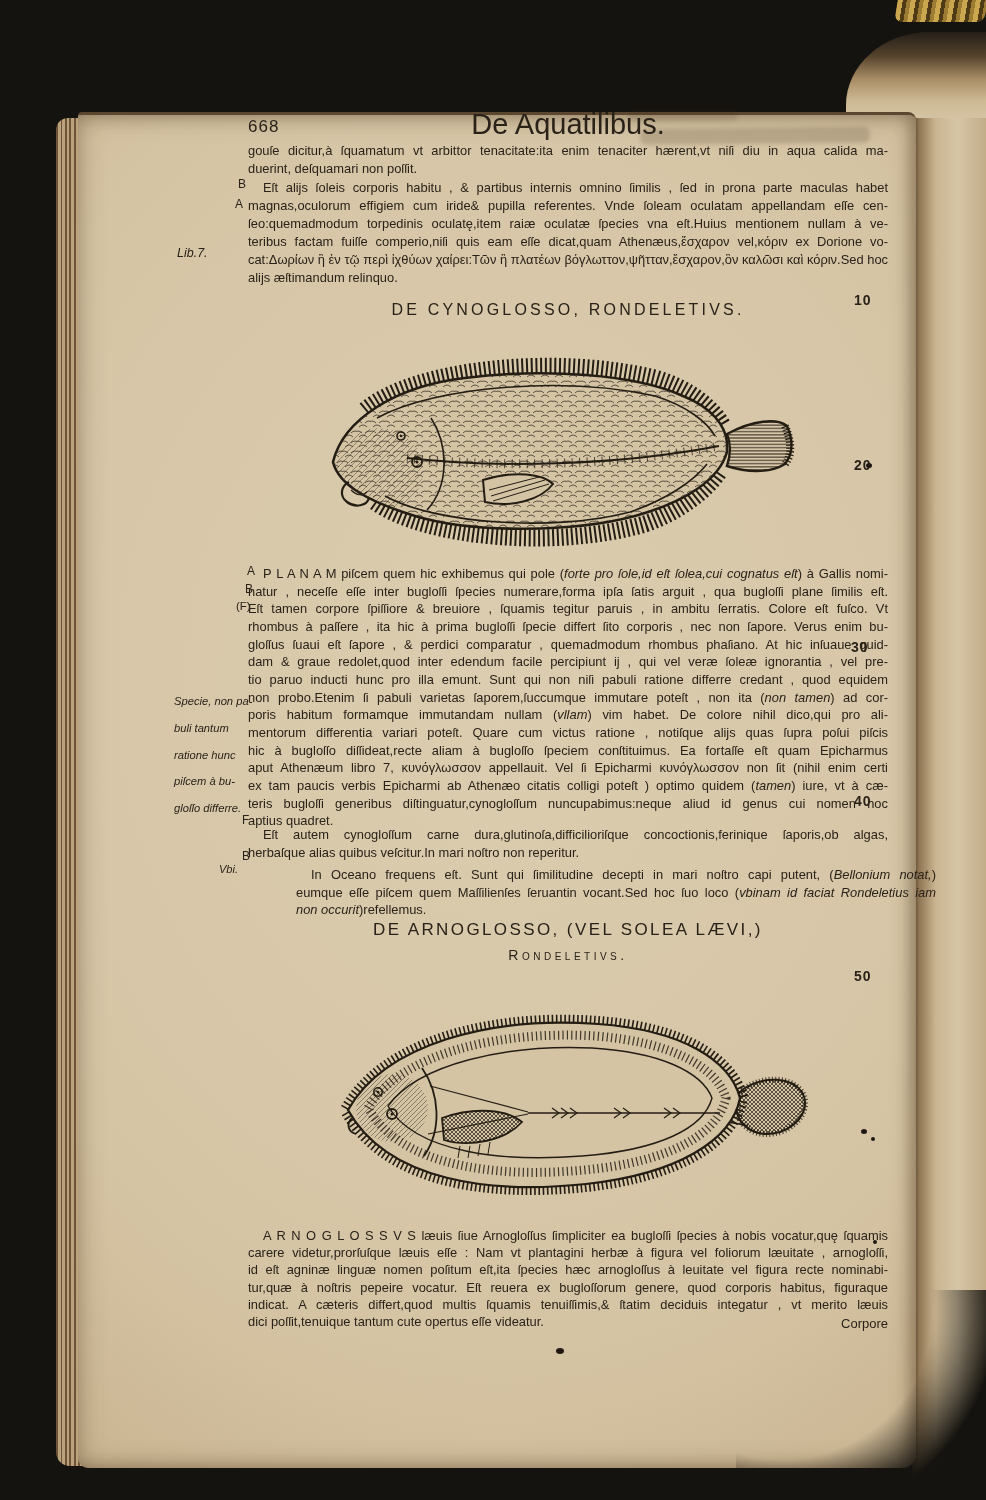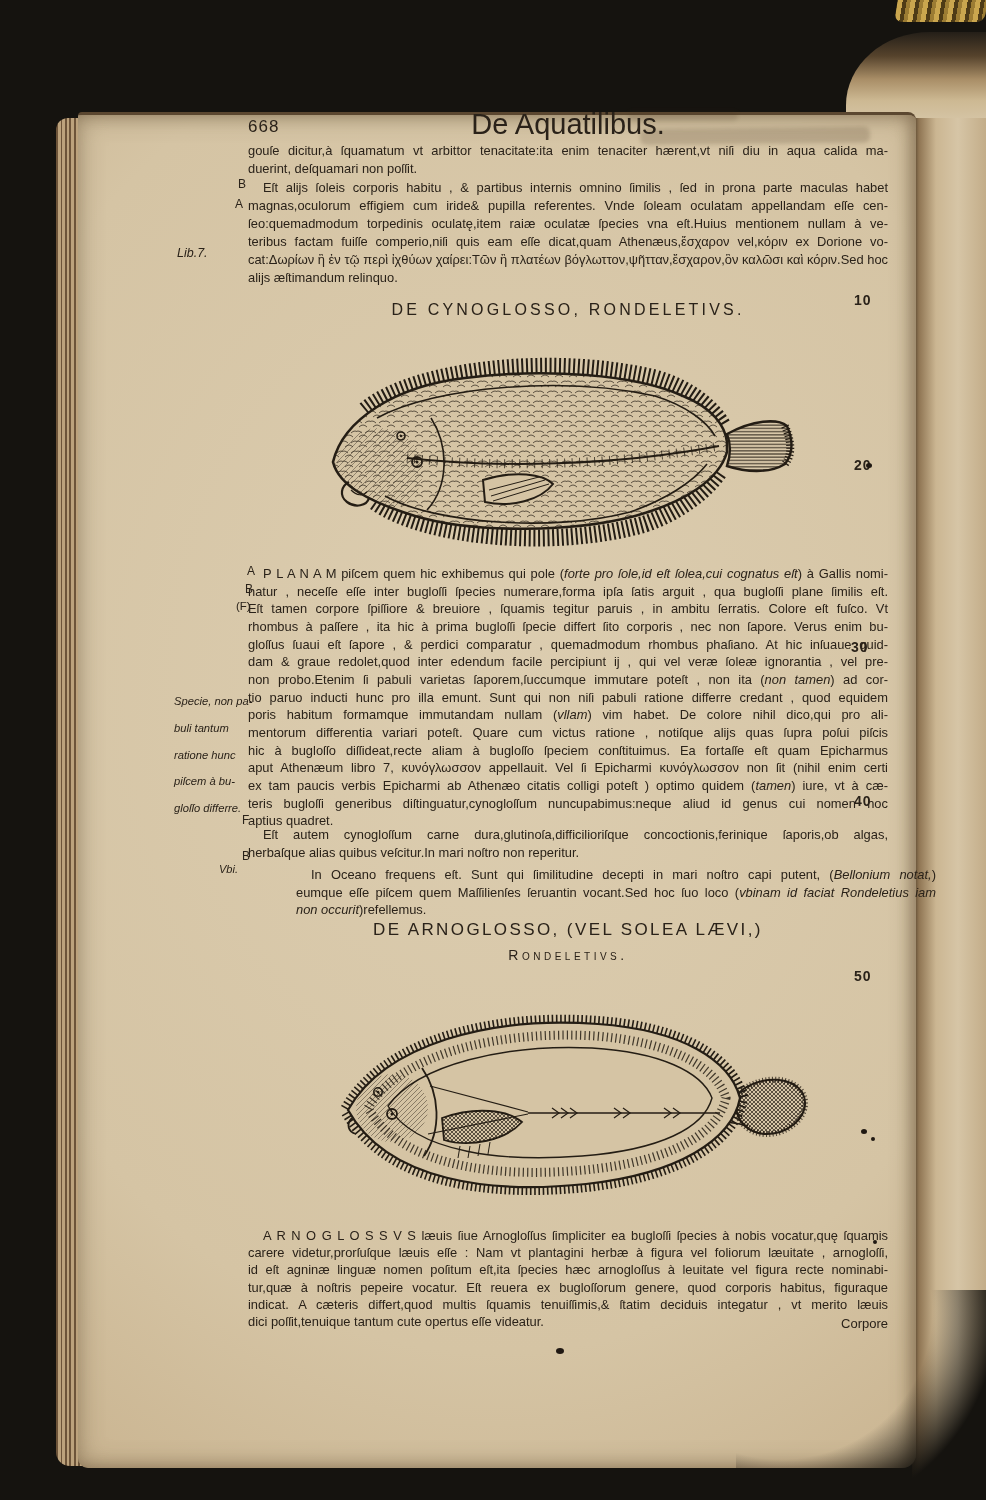--- a/index.html
+++ b/index.html
@@ -178,22 +178,22 @@
   </div>
 
   <div class="para indent lh176" id="para3">
 
   <div class="line">P L A N A M piſcem quem hic exhibemus qui pole (<i>forte pro ſole,id eſt ſolea,cui cognatus eſt</i>) à Gallis nomi-</div>
       <div class="line">natur , neceſſe eſſe inter bugloſſi ſpecies numerare,forma ipſa ſatis arguit , qua bugloſſi plane ſimilis eſt.</div>
       <div class="line">Eſt tamen corpore ſpiſſiore &amp; breuiore , ſquamis tegitur paruis , in ambitu ſerratis. Colore eſt fuſco. Vt</div>
       <div class="line">rhombus à paſſere , ita hic à prima bugloſſi ſpecie differt ſito corporis , nec non ſapore. Verus enim bu-</div>
       <div class="line">gloſſus ſuaui eſt ſapore , &amp; perdici comparatur , quemadmodum rhombus phaſiano. At hic inſuaue quid-</div>
       <div class="line">dam &amp; graue redolet,quod inter edendum facile percipiunt ij , qui vel veræ ſoleæ ignorantia , vel pre-</div>
+      <div class="line">tio paruo inducti hunc pro illa emunt. Sunt qui non niſi pabuli ratione differre credant , quod equidem</div>
       <div class="line">non probo.Etenim ſi pabuli varietas ſaporem,ſuccumque immutare poteſt , non ita (<i>non tamen</i>) ad cor-</div>
-      <div class="line">tio paruo inducti hunc pro illa emunt. Sunt qui non niſi pabuli ratione differre credant , quod equidem</div>
       <div class="line">poris habitum formamque immutandam nullam (<i>vllam</i>) vim habet. De colore nihil dico,qui pro ali-</div>
       <div class="line">mentorum differentia variari poteſt. Quare cum victus ratione , notiſque alijs quas ſupra poſui piſcis</div>
       <div class="line">hic à bugloſſo diſſideat,recte aliam à bugloſſo ſpeciem conſtituimus. Ea fortaſſe eſt quam Epicharmus</div>
       <div class="line">aput Athenæum libro 7, κυνόγλωσσον appellauit. Vel ſi Epicharmi κυνόγλωσσον non ſit (nihil enim certi</div>
       <div class="line">ex tam paucis verbis Epicharmi ab Athenæo citatis colligi poteſt ) optimo quidem (<i>tamen</i>) iure, vt à cæ-</div>
       <div class="line">teris bugloſſi generibus diſtinguatur,cynogloſſum nuncupabimus:neque aliud id genus cui nomen hoc</div>
       <div class="line last">aptius quadret.</div>
     </div>
   <div class="para indent lh176" id="para4">
 

